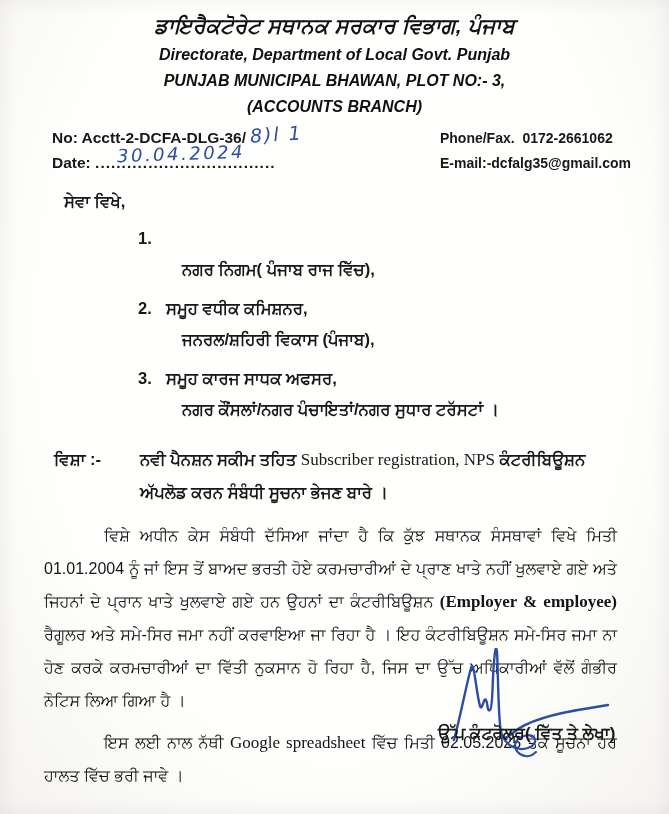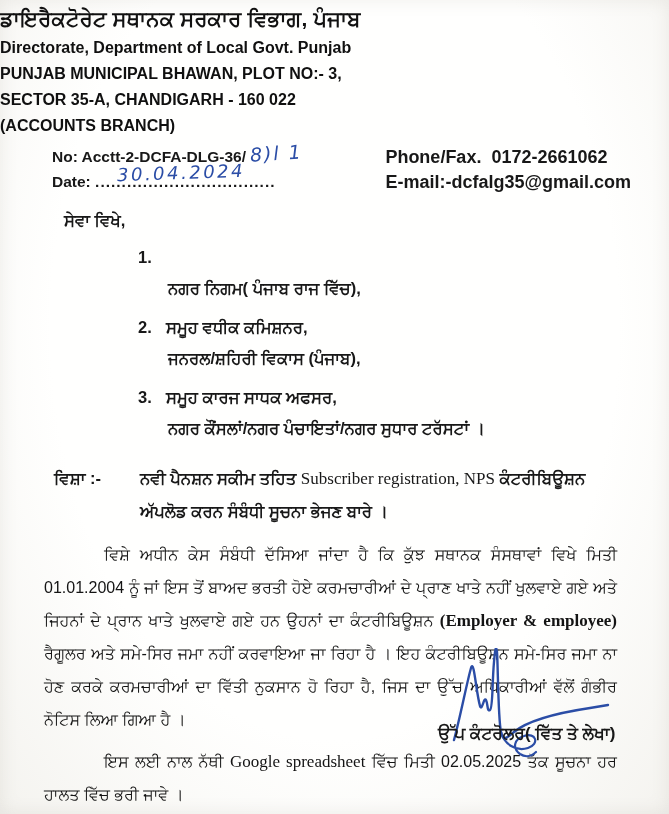--- a/index.html
+++ b/index.html
@@ -8,53 +8,53 @@
     position:relative;
     width:669px; height:814px;
     margin:0 auto;
     background:#fdfdfb;
     background-image: radial-gradient(ellipse at 50% 40%, #fffffe 60%, #f4f3ef 100%);
     color:#181818;
     overflow:hidden;
     box-shadow: inset 0 0 18px rgba(120,115,100,.12);
   }
   
-  .letterhead { padding-top:7px; }
+  .letterhead { text-align:center; padding-top:14px;font-style:italic; }
   .lh-pa {
     font-size:21px; font-weight:700; letter-spacing:.2px;
     margin:0 0 4px 0; color:#111;
   }
   .lh-en { font-size:16px; font-weight:700; line-height:26px; color:#101010; }
   
   .refrow {
     display:flex; justify-content:space-between;
     padding:4px 38px 0 52px;
   }
   .ref-left { font-size:15.5px; font-weight:700; line-height:25px; position:relative; }
-  .ref-right { font-size:18px; font-weight:700; line-height:25px; padding-top:2px; }
+  .ref-right { font-size:14px; font-weight:700; line-height:25px; padding-top:2px; }
   .pen { color:#2b4da6; font-style:italic; font-family:"DejaVu Sans", sans-serif; }
   .hand-no {
     display:inline-block; font-size:19px; font-weight:400;
     transform:rotate(-4deg) translateY(-2px); letter-spacing:2px;
   }
   .date-line { position:relative; display:inline-block; }
   .date-dots { letter-spacing:1px; font-weight:700; }
   .hand-date {
     position:absolute; left:22px; top:-9px;
     font-size:18px; font-weight:400; letter-spacing:2.5px;
     transform:rotate(-2deg); white-space:nowrap;
   }
   
   .salutation { padding:16px 0 0 64px; font-size:16.5px; font-weight:600; }
   
   .recipients { padding:12px 0 0 138px; }
   .rcpt { margin-bottom:8px; font-size:16.5px; font-weight:600; }
   .rcpt-line1 { display:flex; line-height:31px; }
   .rcpt-num { width:28px; flex:0 0 28px; }
-  .rcpt-line2 { margin-left:30px; line-height:31px; }
+  .rcpt-line2 { margin-left:44px; line-height:31px; }
   
   .subject { display:flex; padding:10px 24px 0 54px; }
   .subj-label { flex:0 0 86px; font-size:16.5px; font-weight:600; line-height:33px; }
   .subj-text { font-size:16.5px; font-weight:700; line-height:33px; max-width:492px; }
   .serif-reg { font-family:"Liberation Serif", serif; font-weight:400; font-size:17px;text-align:center; }
   .serif-bold { font-family:"Liberation Serif", serif; font-weight:700; font-size:17px; }
   
   .para {
     margin:10px 52px 0 44px;
     font-size:16px; font-weight:500; line-height:33px;
@@ -73,21 +73,20 @@
 </style>
 </head>
 <body>
 
 <div class="page">
 
   <div class="letterhead">
     <div class="lh-pa">ਡਾਇਰੈਕਟੋਰੇਟ ਸਥਾਨਕ ਸਰਕਾਰ ਵਿਭਾਗ, ਪੰਜਾਬ</div>
     <div class="lh-en">Directorate, Department of Local Govt. Punjab</div>
     <div class="lh-en">PUNJAB MUNICIPAL BHAWAN, PLOT NO:- 3,</div>
-    <div class="lh-en">SECTOR 35-A, CHANDIGARH - 160 022</div>
     <div class="lh-en">(ACCOUNTS BRANCH)</div>
   </div>
 
   <div class="refrow">
     <div class="ref-left">
       <div>
         <span>No: Acctt-2-DCFA-DLG-36/</span>
         <span class="pen hand-no">8)l 1</span>
       </div>
       <div>

